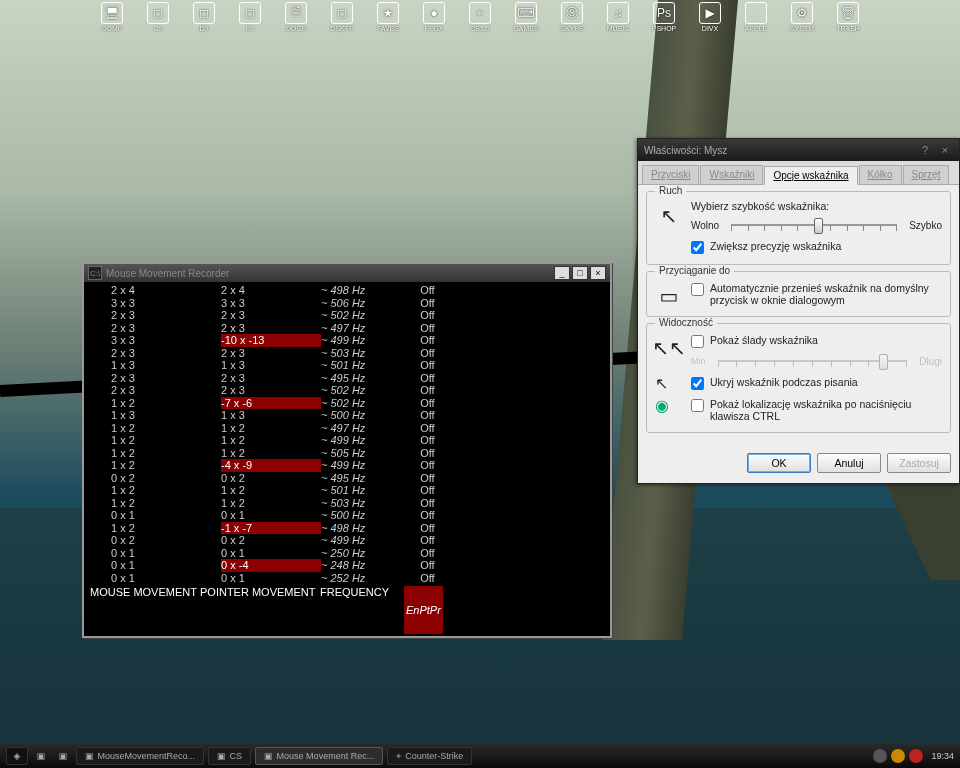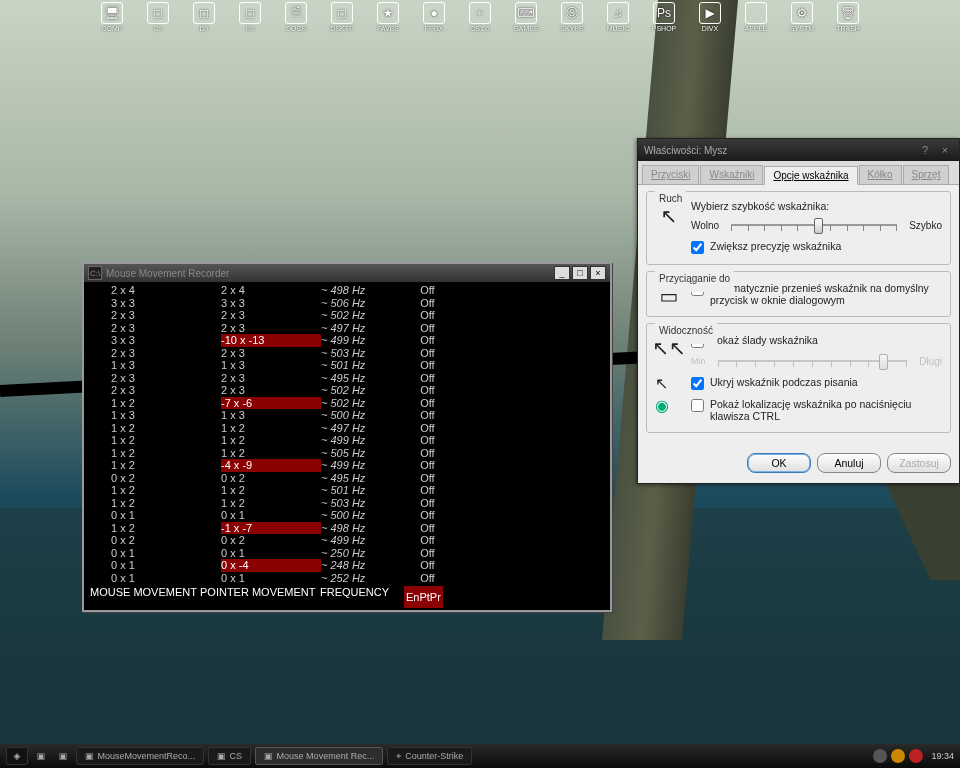--- a/index.html
+++ b/index.html
@@ -23,44 +23,44 @@
 .console-titlebar .tbtns { margin-left:auto; display:flex; gap:2px; }
 .console-titlebar .tbtn { width:16px; height:14px; background:#ddd; border:1px solid #333; font-size:9px; display:flex; align-items:center; justify-content:center; color:#000; cursor:pointer; }
 .console-body { padding:2px 6px 2px 6px; font-family:"Courier New",monospace; font-size:11px; line-height:12.5px; color:#ccc;margin-left:21px; }
 .console-row { display:flex; white-space:pre; }
 .console-row .col1 { width:110px; }
 .console-row .col2 { width:100px; }
 .console-row .col2.red { background:#8b0000; color:#fff; }
 .console-row .col3 { width:90px;font-style:italic; }
 .console-row .col4 { width:50px; }
 .console-footer { display:flex; font-family:"Courier New",monospace; font-size:11px; color:#fff; background:#000; padding:0 6px 2px; white-space:pre; }
-.console-footer .fred { background:#8b0000; padding:5px 2px; }
+.console-footer .fred { background:#8b0000; padding:18px 2px;font-style:italic; }
 
 
 .dialog { position:absolute; right:0; top:138px; width:323px; background:#e8e8e8; border:1px solid #222; box-shadow:-1px 1px 4px rgba(0,0,0,0.5); }
 .dialog-titlebar { height:22px; background:linear-gradient(#3a3a3a,#1a1a1a); display:flex; align-items:center; padding:3px 6px; font-size:10px; color:#aaa; }
 .dialog-titlebar .dbtns { margin-left:auto; display:flex; gap:4px; }
 .dialog-titlebar .dbtn { width:16px; height:14px; color:#888; font-size:11px; display:flex; align-items:center; justify-content:center; cursor:pointer; }
 .tabs { display:flex; background:#dcdcdc; padding:4px 4px 0 4px; font-size:10px; }
 .tab { padding:3px 8px; background:#d0d0d0; border:1px solid #aaa; border-bottom:none; margin-right:1px; color:#888; cursor:pointer;text-decoration:underline; }
 .tab.active { background:#eee; color:#000; border-bottom:1px solid #eee; position:relative; top:1px; }
 .dialog-body { background:#eee; padding:6px 8px 8px; border-top:1px solid #aaa; }
 .group { border:1px solid #bbb; border-radius:3px; margin-bottom:6px; padding:8px 8px 8px 44px; position:relative; font-size:10.5px; color:#222; }
-.group legend { position:absolute; top:-7px; left:8px; background:#eee; padding:8px 4px; font-size:10px; color:#333; }
+.group legend { position:absolute; top:-7px; left:8px; background:#eee; padding:0 4px; font-size:10px; color:#333; }
 .group .gicon { position:absolute; left:8px; top:10px; width:28px; height:28px; display:flex; align-items:center; justify-content:center; font-size:20px; }
 .slider-row { display:flex; align-items:center; gap:12px; font-size:10px; margin:4px 0 6px; }
 .slider-track { flex:1; height:18px; position:relative; }
 .slider-track::before { content:""; position:absolute; left:0; right:0; top:8px; height:2px; background:#999; }
 .slider-ticks { position:absolute; left:0; right:0; top:3px; height:12px; display:flex; justify-content:space-between; }
 .slider-ticks span { width:1px; height:6px; background:#888; margin-top:6px; }
 .slider-thumb { position:absolute; top:2px; width:9px; height:16px; background:linear-gradient(#fff,#ccc); border:1px solid #666; border-radius:2px; }
 .chk { display:flex; align-items:flex-start; gap:6px; font-size:10.5px; margin:2px 0; }
 .chk input { margin-top:1px; }
 .dialog-buttons { display:flex; justify-content:flex-end; gap:6px; padding:6px 8px 10px; background:#eee; }
-.dialog-buttons button { width:64px; height:20px; font-size:10.5px; border:1px solid #888; background:linear-gradient(#fdfdfd,#e0e0e0); border-radius:8px; cursor:pointer; }
+.dialog-buttons button { width:64px; height:20px; font-size:10.5px; border:1px solid #888; background:linear-gradient(#fdfdfd,#e0e0e0); border-radius:2px; cursor:pointer; }
 .dialog-buttons button.default { border:1px solid #3a7abd; box-shadow:0 0 0 1px #7ab0e0 inset; }
 .dialog-buttons button:disabled { color:#aaa; cursor:default; }
 
 
 .taskbar { position:absolute; left:0; right:0; bottom:0; height:24px; background:linear-gradient(#2a2a2a,#0a0a0a); display:flex; align-items:center; padding:0 6px; gap:4px; font-size:9px; color:#aaa; }
 .taskbar .start { width:22px; height:18px; background:#111; border:1px solid #333; border-radius:2px; display:flex; align-items:center; justify-content:center; cursor:pointer; }
 .taskbar .ql { width:18px; height:18px; display:flex; align-items:center; justify-content:center; cursor:pointer; }
 .taskbar .task { height:18px; padding:0 8px; background:#1a1a1a; border:1px solid #333; border-radius:2px; display:flex; align-items:center; gap:4px; cursor:pointer; max-width:140px; overflow:hidden; white-space:nowrap; }
 .taskbar .task.active { background:#2d2d2d; border-color:#555; }
 .taskbar .tray { margin-left:auto; display:flex; align-items:center; gap:4px; }

